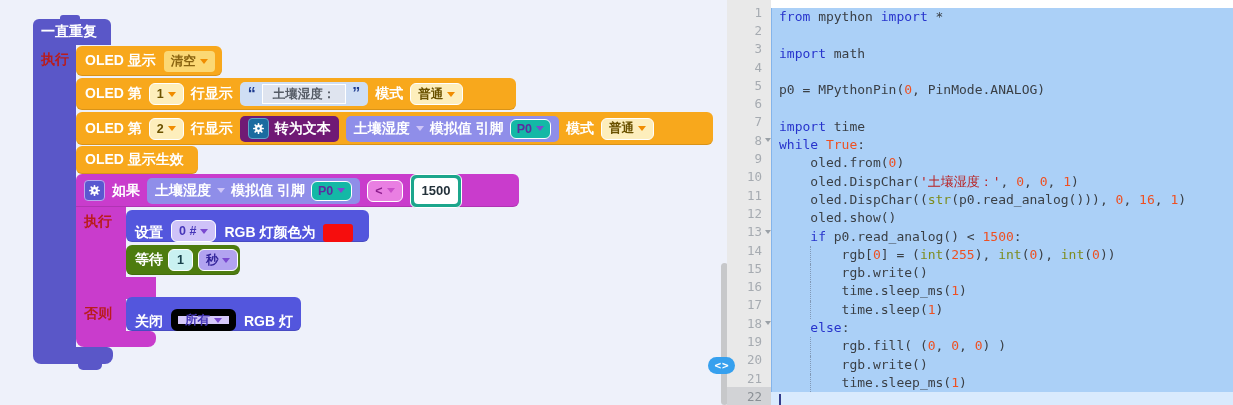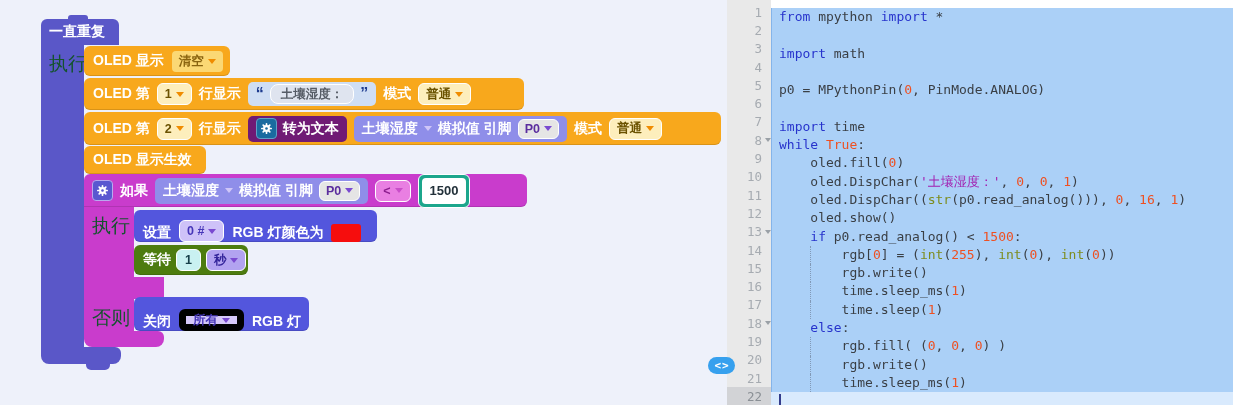--- a/index.html
+++ b/index.html
@@ -1,55 +1,55 @@
 <!DOCTYPE html>
 <html><head>
 <meta charset="utf-8">
 <style>
   html,body{margin:0;padding:0;background:#fff;}
   .app{position:relative;width:1233px;height:405px;overflow:hidden;
        font-family:"Liberation Sans",sans-serif;background:#eef1fa;}
 
   
-  .workspace{position:absolute;left:16px;top:0;width:803px;height:405px;background:#eef1fa;}
+  .workspace{position:absolute;left:8px;top:0;width:803px;height:405px;background:#eef1fa;}
   .shape{position:absolute;box-sizing:border-box;}
   .purple-bg{background:#5a57c8;}
   .magenta-bg{background:#c93ccc;}
   .hdr{display:flex;align-items:center;padding-left:8px;color:#fff;font-weight:700;font-size:14px;}
-  .spine-label{position:absolute;color:#14532d;font-weight:400;font-size:19px;white-space:nowrap;}
+  .spine-label{position:absolute;color:#b91c1c;font-weight:700;font-size:14px;white-space:nowrap;}
 
   .blk{position:absolute;display:flex;align-items:center;gap:8px;padding:0 9px;border-radius:6px;
        color:#fff;font-weight:700;font-size:14px;box-sizing:border-box;white-space:nowrap;
        box-shadow:inset 0 -1px 0 rgba(0,0,0,.12);}
   .orange{background:#f8a81c;}
   .magenta{background:#c93ccc;}
   .blue{background:#5356dd;align-items:flex-end;}
   .violet{background:#4d7c0f;}
 
   .chip{display:inline-flex;align-items:center;gap:4px;height:22px;padding:0 7px;border-radius:6px;
         font-size:12.5px;font-weight:700;box-sizing:border-box;flex:none;}
   .chip.cream{background:#fdeebc;border:1px solid #fff;color:#6b5200;}
   .chip.plainCream{background:#fbd874;color:#8a6410;height:21px;border-radius:4px;}
   .chip.lav{background:#cec2f8;border:1px solid #fff;color:#4636b8;}
   .chip.lav2{background:#d6c9f9;border:7px solid #000000;color:#4636b8;}
-  .chip.ppl{background:#e5e5e5;border:1px solid #fff;color:#5b2d9e;height:20px;padding:0 6px;}
+  .chip.ppl{background:#14b8a6;border:1px solid #fff;color:#5b2d9e;height:20px;padding:0 6px;}
   .chip.cyan{background:#c9f1f1;border:1px solid #fff;color:#17404a;padding:0 8px;}
   .chip.unit{background:#b2a3f0;border:1px solid #fff;color:#33249a;}
   .chip.pink{background:#e97fe2;border:1px solid #fff;color:#8c1d8e;}
 
   .tri{width:0;height:0;border-left:4px solid transparent;border-right:4px solid transparent;flex:none;}
   .tri.or{border-top:5px solid #f08c00;}
   .tri.pu{border-top:5px solid #7a4ad0;}
   .tri.li{border-top:5px solid #cfc6f8;}
   .tri.pk{border-top:5px solid #c94ec9;}
 
   .embed{display:inline-flex;align-items:center;gap:6px;border-radius:5px;padding:0 8px;height:26px;flex:none;}
   .quoteblk{background:#cfdef4;height:24px;color:#1d3b8f;}
   .quoteblk .q{font-weight:800;font-size:16px;line-height:1;}
-  .qfield{background:#dfe4ef;border:1px solid #fff;border-radius:8px;height:18px;display:inline-flex;
+  .qfield{background:#dfe4ef;border:1px solid #fff;border-radius:0;height:18px;display:inline-flex;
           align-items:center;padding:0 10px;color:#565c66;font-size:12.5px;font-weight:600;}
   .steel{background:#701a75;}
   .peri{background:#8f8ee9;color:#fff;}
   .teal{background:#1ca68c;height:26px;padding:3px;border-radius:6px;border:1px solid #fff;}
   .teal .tfield{background:#fff;border-radius:4px;height:100%;display:flex;align-items:center;
                 padding:0 8px;color:#23313a;font-weight:700;font-size:13px;box-sizing:border-box;}
 
   .gear-badge{width:19px;height:19px;border-radius:4px;display:inline-flex;align-items:center;
               justify-content:center;flex:none;}
   .gb-blue{background:#1a6ba0;border:1px solid #62a0c8;}
@@ -69,21 +69,21 @@
   .codearea{flex:1;padding-top:8px;position:relative;font:13px/18.3px "DejaVu Sans Mono",monospace;overflow:hidden;}
   .code-row{height:18.3px;white-space:pre;padding-left:8px;position:relative;}
   .code-row.sel{background:#abd0f7;box-shadow:inset 1px 0 0 #84b4ea;}
   .code-row.cur{background:#d9eafd;}
   .code-row.cur::after{content:"";position:absolute;left:8px;top:2px;width:2px;height:14px;background:#333c8c;}
   .code-row.guide::before{content:"";position:absolute;left:39px;top:0;bottom:0;
                           border-left:1px dotted #6b7d96;opacity:.65;}
   .tok-kw{color:#2733cc;}
   .tok-num{color:#ee5022;}
   .tok-fn{color:#7d8c1e;}
-  .tok-str{color:#a21caf;}
+  .tok-str{color:#b91c1c;}
   .tok-pl{color:#3a3f45;}
 
   .toggle-badge{position:absolute;left:708px;top:357px;width:27px;height:17px;border-radius:9px;
                 background:#36a0ee;color:#fff;display:flex;align-items:center;justify-content:center;
                 gap:1px;font:800 11px "DejaVu Sans Mono",monospace;z-index:5;cursor:pointer;}
 </style>
 </head>
 <body>
 
 <div class="app">
@@ -314,21 +314,21 @@
       </div>
     <div class="codearea" id="codearea">
         <div class="code-row sel"><span class="tok-kw">from</span><span class="tok-pl"> mpython </span><span class="tok-kw">import</span><span class="tok-pl"> *</span></div>
         <div class="code-row sel"></div>
         <div class="code-row sel"><span class="tok-kw">import</span><span class="tok-pl"> math</span></div>
         <div class="code-row sel"></div>
         <div class="code-row sel"><span class="tok-pl">p0 = MPythonPin(</span><span class="tok-num">0</span><span class="tok-pl">, PinMode.ANALOG)</span></div>
         <div class="code-row sel"></div>
         <div class="code-row sel"><span class="tok-kw">import</span><span class="tok-pl"> time</span></div>
         <div class="code-row sel"><span class="tok-kw">while</span><span class="tok-pl"> </span><span class="tok-num">True</span><span class="tok-pl">:</span></div>
-        <div class="code-row sel"><span class="tok-pl">    oled.fill(</span><span class="tok-num">0</span><span class="tok-pl">)</span></div>
+        <div class="code-row sel"><span class="tok-pl">    oled.from(</span><span class="tok-num">0</span><span class="tok-pl">)</span></div>
         <div class="code-row sel"><span class="tok-pl">    oled.DispChar(</span><span class="tok-str">'土壤湿度：'</span><span class="tok-pl">, </span><span class="tok-num">0</span><span class="tok-pl">, </span><span class="tok-num">0</span><span class="tok-pl">, </span><span class="tok-num">1</span><span class="tok-pl">)</span></div>
         <div class="code-row sel"><span class="tok-pl">    oled.DispChar((</span><span class="tok-fn">str</span><span class="tok-pl">(p0.read_analog())), </span><span class="tok-num">0</span><span class="tok-pl">, </span><span class="tok-num">16</span><span class="tok-pl">, </span><span class="tok-num">1</span><span class="tok-pl">)</span></div>
         <div class="code-row sel"><span class="tok-pl">    oled.show()</span></div>
         <div class="code-row sel"><span class="tok-pl">    </span><span class="tok-kw">if</span><span class="tok-pl"> p0.read_analog() &lt; </span><span class="tok-num">1500</span><span class="tok-pl">:</span></div>
         <div class="code-row sel guide"><span class="tok-pl">        rgb[</span><span class="tok-num">0</span><span class="tok-pl">] = (</span><span class="tok-fn">int</span><span class="tok-pl">(</span><span class="tok-num">255</span><span class="tok-pl">), </span><span class="tok-fn">int</span><span class="tok-pl">(</span><span class="tok-num">0</span><span class="tok-pl">), </span><span class="tok-fn">int</span><span class="tok-pl">(</span><span class="tok-num">0</span><span class="tok-pl">))</span></div>
         <div class="code-row sel guide"><span class="tok-pl">        rgb.write()</span></div>
         <div class="code-row sel guide"><span class="tok-pl">        time.sleep_ms(</span><span class="tok-num">1</span><span class="tok-pl">)</span></div>
         <div class="code-row sel guide"><span class="tok-pl">        time.sleep(</span><span class="tok-num">1</span><span class="tok-pl">)</span></div>
         <div class="code-row sel"><span class="tok-pl">    </span><span class="tok-kw">else</span><span class="tok-pl">:</span></div>
         <div class="code-row sel guide"><span class="tok-pl">        rgb.fill( (</span><span class="tok-num">0</span><span class="tok-pl">, </span><span class="tok-num">0</span><span class="tok-pl">, </span><span class="tok-num">0</span><span class="tok-pl">) )</span></div>

